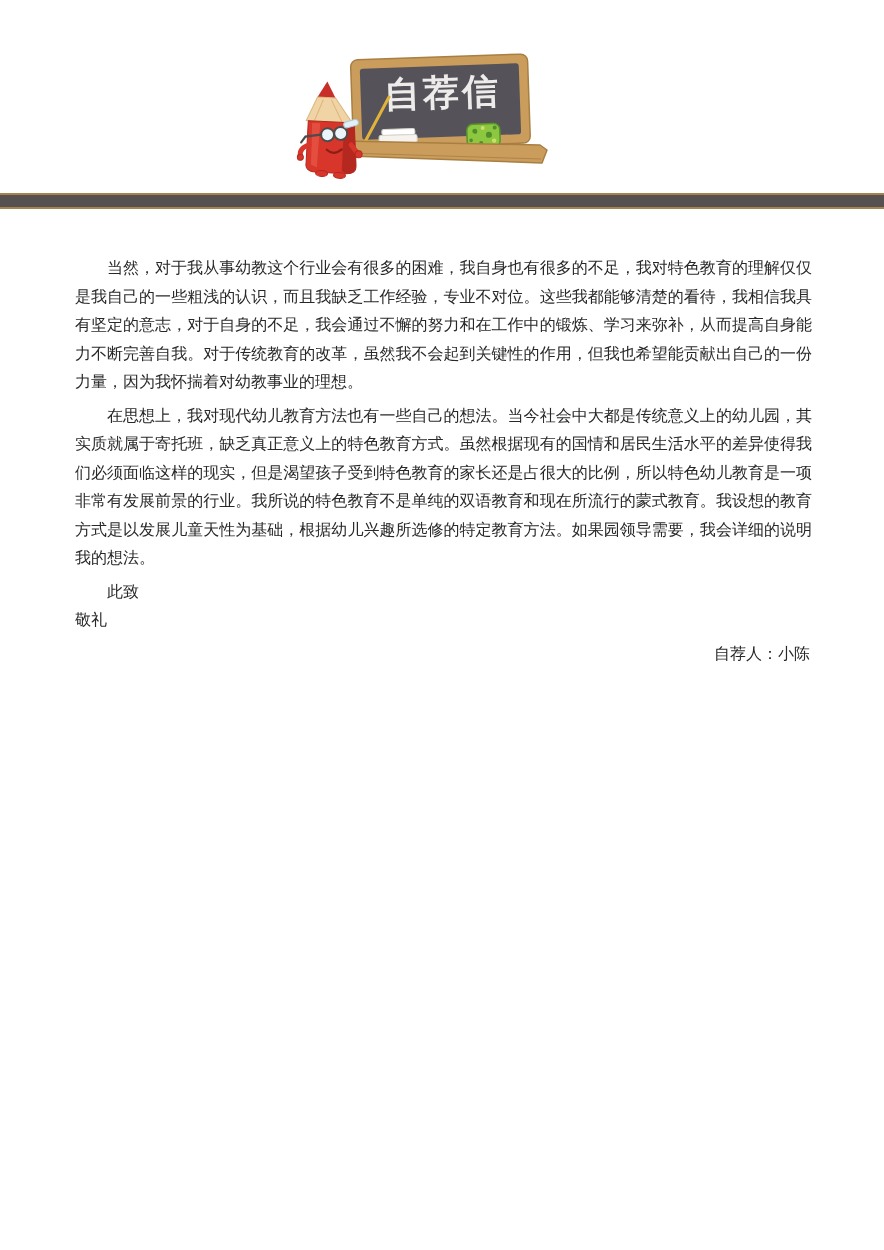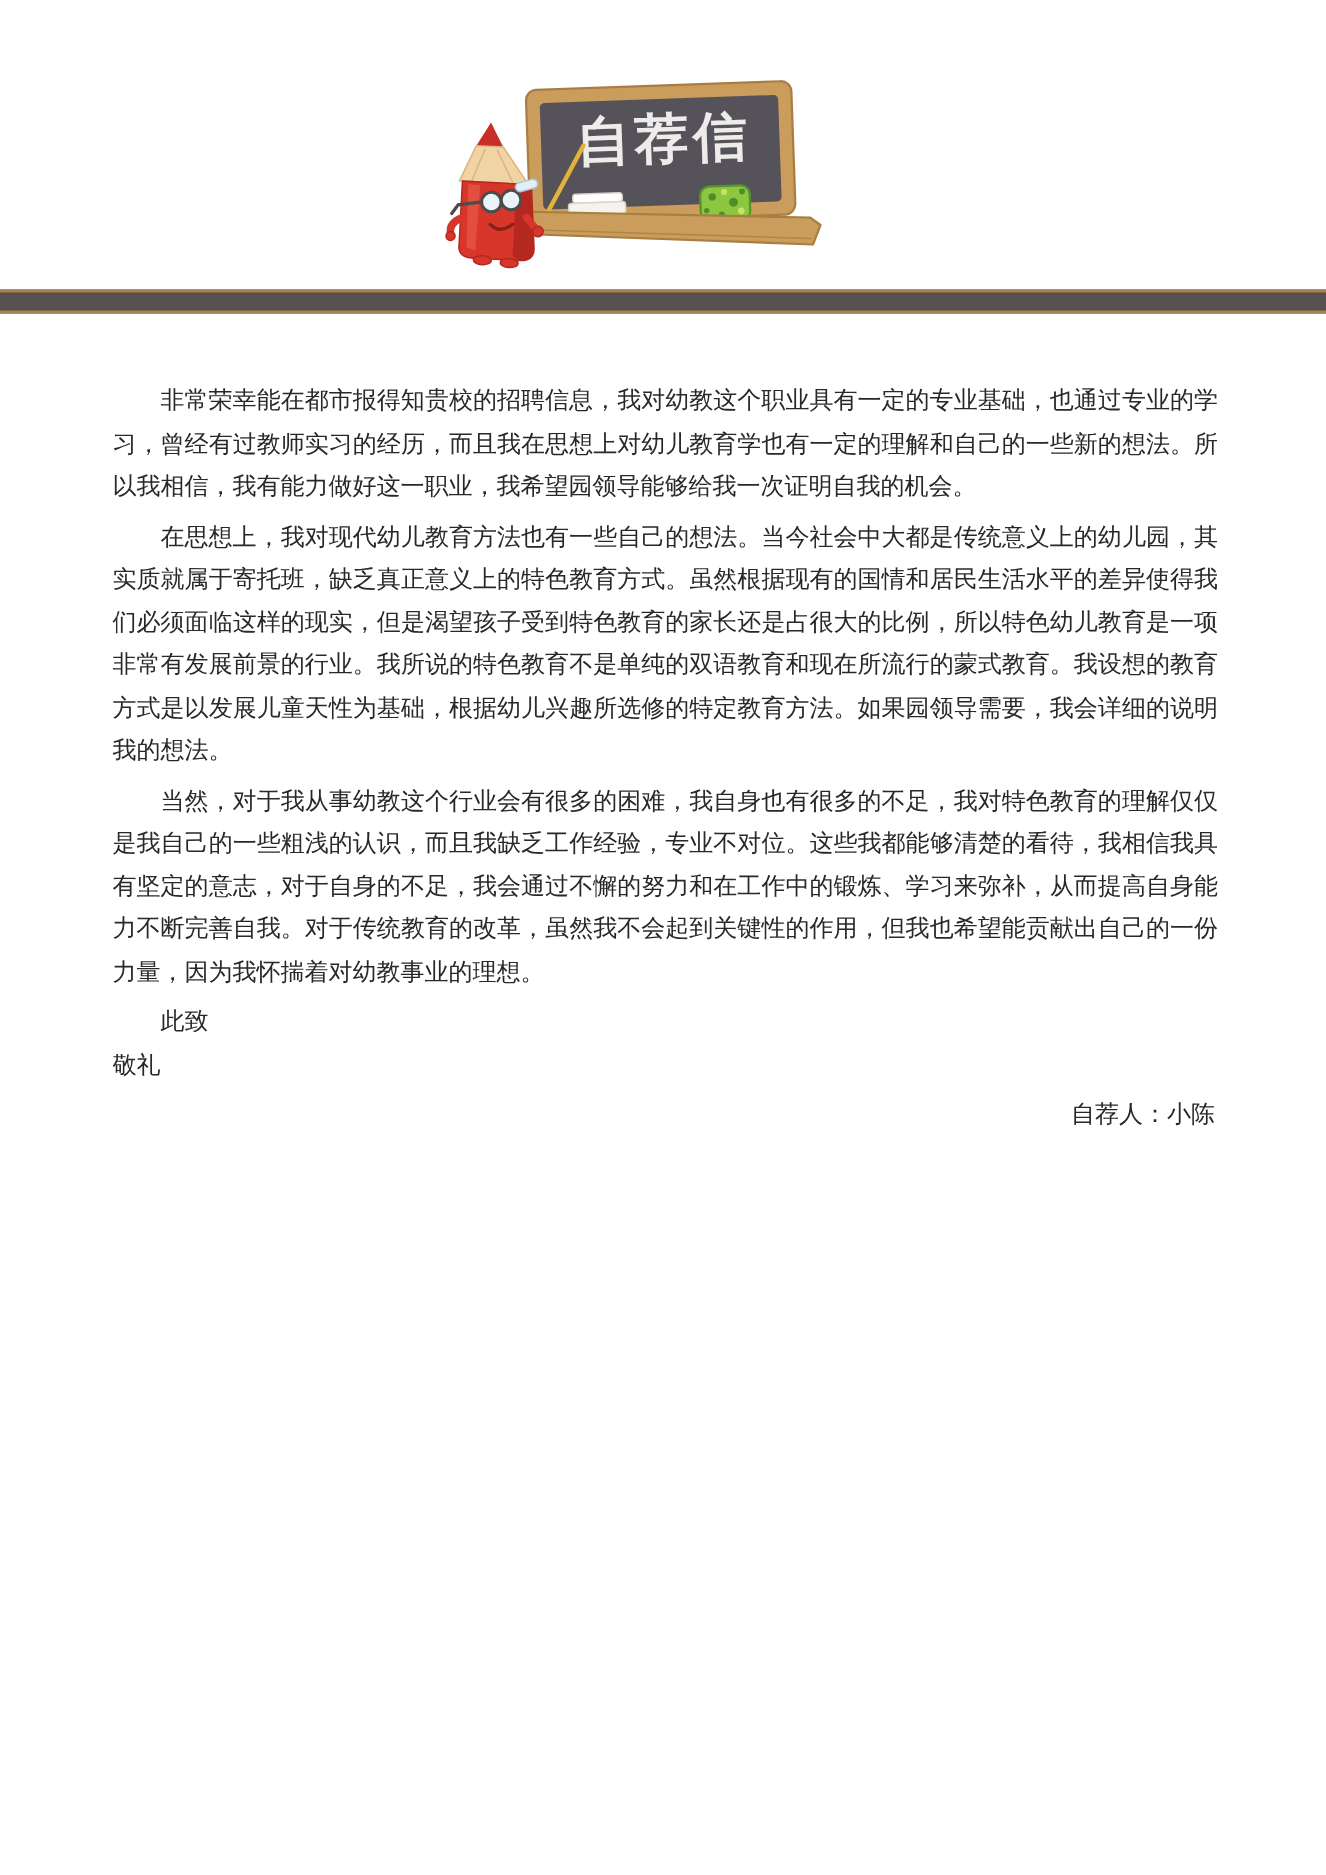--- a/index.html
+++ b/index.html
@@ -123,23 +123,22 @@
 
         <ellipse cx="30" cy="128" rx="6" ry="3" fill="#d8352b" stroke="#b02a20" stroke-width="1"></ellipse>
         <ellipse cx="48" cy="129" rx="6" ry="3" fill="#d8352b" stroke="#b02a20" stroke-width="1"></ellipse>
       </g>
     </svg>
   </div>
 
   <div class="divider-bar"></div>
 
   <div class="letter">
-    <p class="para">非常荣幸能在都市报得知贵校的招聘信息，我对幼教这个职业具有一定的专业基础，也通过专业的学习，曾经有过教师实习的经历，而且我在思想上对幼儿教育学也有一定的理解和自己的一些新的想法。所以我相信，我有能力做好这一职业，我希望园领导能够给我一次证明自我的机会。</p>
+    <p class="para">当然，对于我从事幼教这个行业会有很多的困难，我自身也有很多的不足，我对特色教育的理解仅仅是我自己的一些粗浅的认识，而且我缺乏工作经验，专业不对位。这些我都能够清楚的看待，我相信我具有坚定的意志，对于自身的不足，我会通过不懈的努力和在工作中的锻炼、学习来弥补，从而提高自身能力不断完善自我。对于传统教育的改革，虽然我不会起到关键性的作用，但我也希望能贡献出自己的一份力量，因为我怀揣着对幼教事业的理想。</p>
     <p class="para">在思想上，我对现代幼儿教育方法也有一些自己的想法。当今社会中大都是传统意义上的幼儿园，其实质就属于寄托班，缺乏真正意义上的特色教育方式。虽然根据现有的国情和居民生活水平的差异使得我们必须面临这样的现实，但是渴望孩子受到特色教育的家长还是占很大的比例，所以特色幼儿教育是一项非常有发展前景的行业。我所说的特色教育不是单纯的双语教育和现在所流行的蒙式教育。我设想的教育方式是以发展儿童天性为基础，根据幼儿兴趣所选修的特定教育方法。如果园领导需要，我会详细的说明我的想法。</p>
-    <p class="para">当然，对于我从事幼教这个行业会有很多的困难，我自身也有很多的不足，我对特色教育的理解仅仅是我自己的一些粗浅的认识，而且我缺乏工作经验，专业不对位。这些我都能够清楚的看待，我相信我具有坚定的意志，对于自身的不足，我会通过不懈的努力和在工作中的锻炼、学习来弥补，从而提高自身能力不断完善自我。对于传统教育的改革，虽然我不会起到关键性的作用，但我也希望能贡献出自己的一份力量，因为我怀揣着对幼教事业的理想。</p>
     <p class="indent mt">此致</p>
     <p>敬礼</p>
     <div class="sig-block">
       <p>自荐人：小陈</p>
     </div>
   </div>
 
 </div>
 
 </body></html>

